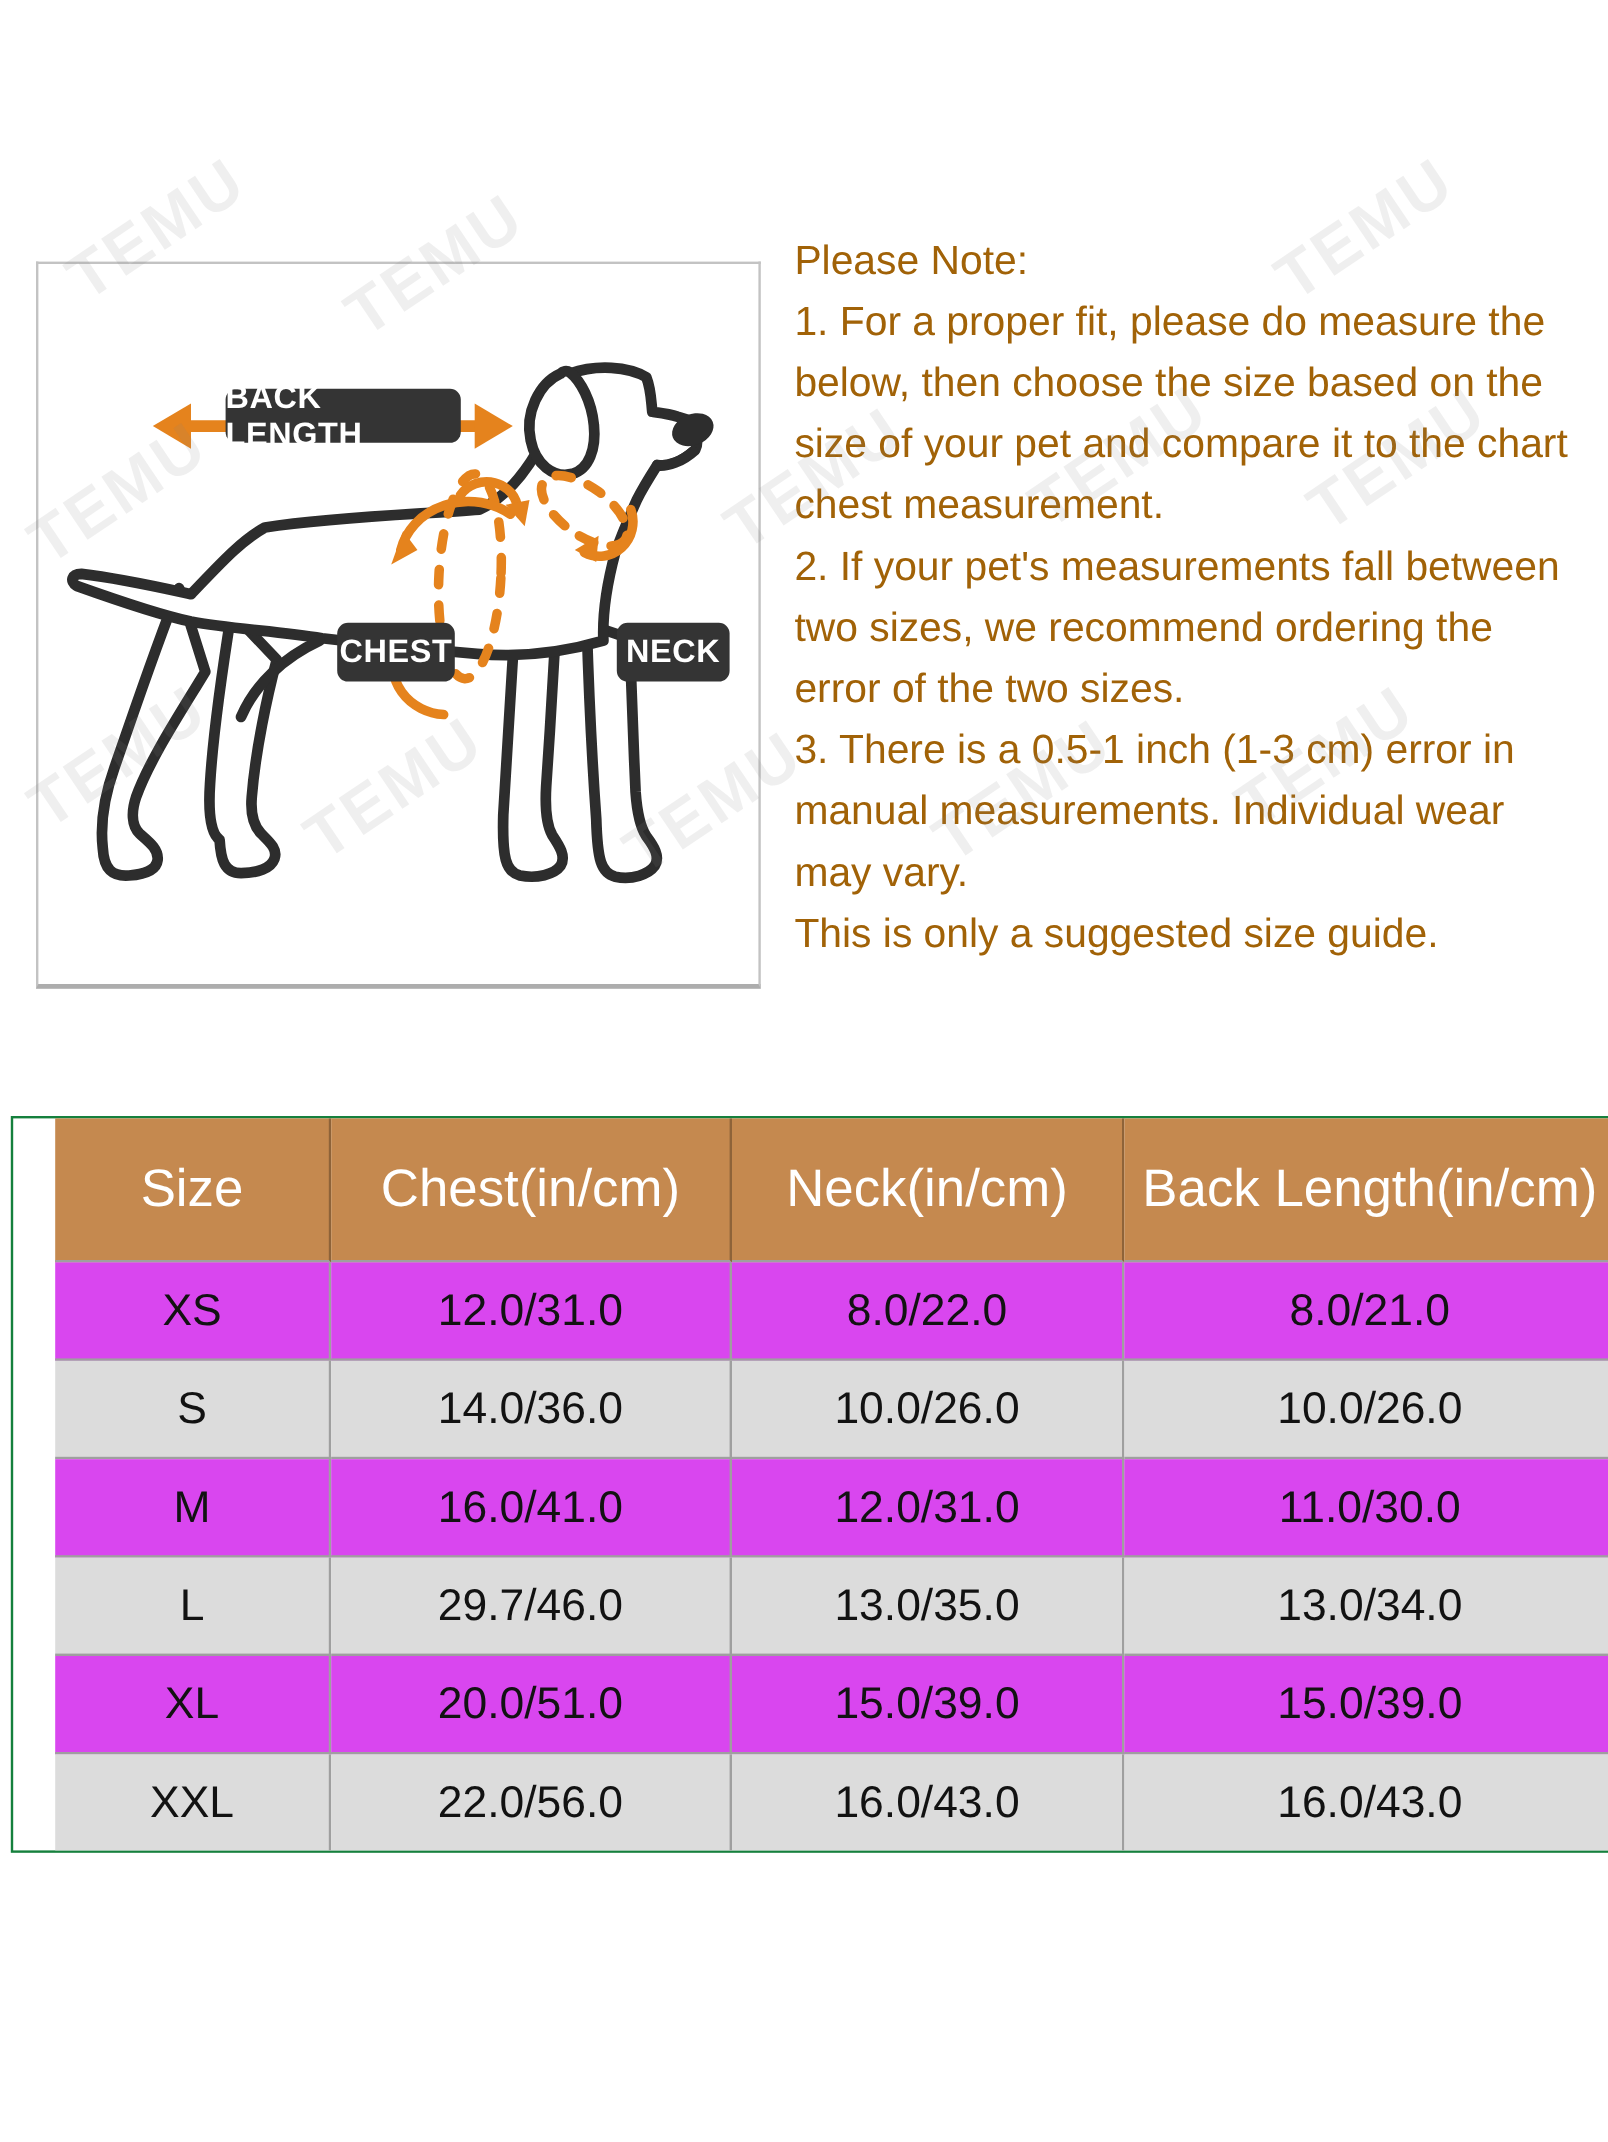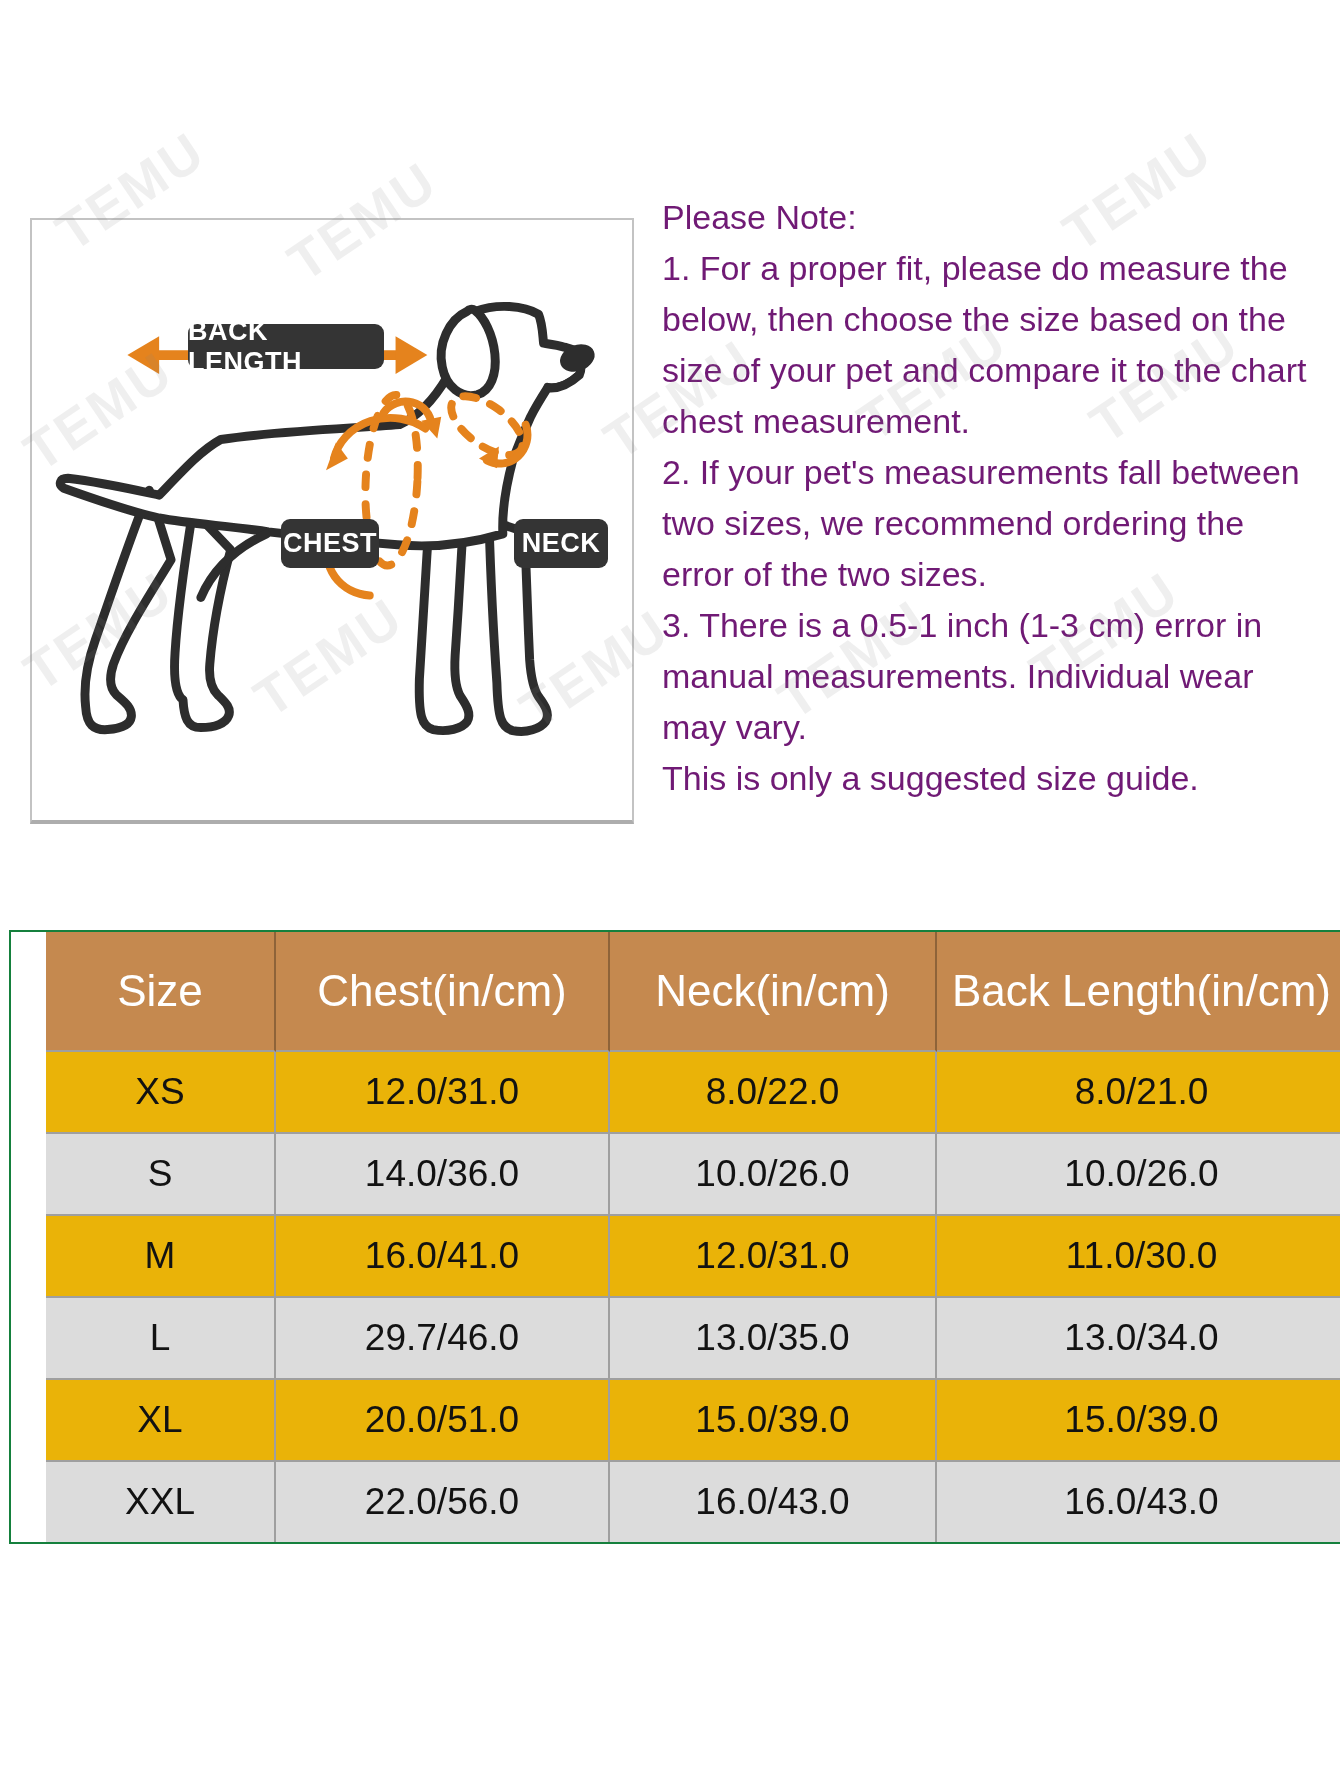--- a/index.html
+++ b/index.html
@@ -11,33 +11,33 @@
                border:2px solid #c3c3c3;border-bottom:4px solid #adadad;background:#fff;}
   .diagram-box svg{position:absolute;left:0;top:0;}
   .badge{position:absolute;background:#343434;color:#fff;font-weight:bold;
          border-radius:9px;display:flex;align-items:center;justify-content:center;
          letter-spacing:.5px;margin-top:48px;}
   .badge-backlength{left:156px;top:56px;width:196px;height:45px;font-size:27px;}
   .badge-chest{left:249px;top:251px;width:98px;height:49px;font-size:27px;}
   .badge-neck{left:482px;top:251px;width:94px;height:49px;font-size:27px;}
 
   
-  .note{position:absolute;left:662px;top:192px;color:#701a75;font-size:34px;line-height:51px;}
+  .note{position:absolute;left:662px;top:192px;color:#a16207;font-size:34px;line-height:51px;}
   .note-line{white-space:nowrap;}
 
   
   .size-table{position:absolute;left:9px;top:930px;width:1304px;border:2px solid #15803d;padding-left:35px;}
   .trow{display:grid;grid-template-columns:230px 334px 327px 409px;}
   .trow .cell{border-right:2px solid #9f9f9f;border-bottom:2px solid #9f9f9f;
               display:flex;align-items:center;justify-content:center;}
   .trow .cell:last-child{border-right:none;}
   .trow.last .cell{border-bottom:none;}
   .trow-header .cell{height:118px;background:#c5894f;color:#fff;font-size:44px;
                      border-right-color:rgba(0,0,0,.28);border-bottom-color:#9f9f9f;}
-  .trow-body .cell{height:80px;font-size:37px;color:#121212;background:#eab308;}
+  .trow-body .cell{height:80px;font-size:37px;color:#121212;background:#d946ef;}
   .trow-body.alt .cell{background:#dcdcdc;}
 
   
   .wm-layer{position:absolute;left:0;top:0;width:100%;height:100%;pointer-events:none;}
   .wm{position:absolute;font-size:54px;font-weight:bold;letter-spacing:3px;
       color:rgba(130,130,130,0.13);transform:rotate(-34deg);}
 </style>
 </head>
 <body>
 

